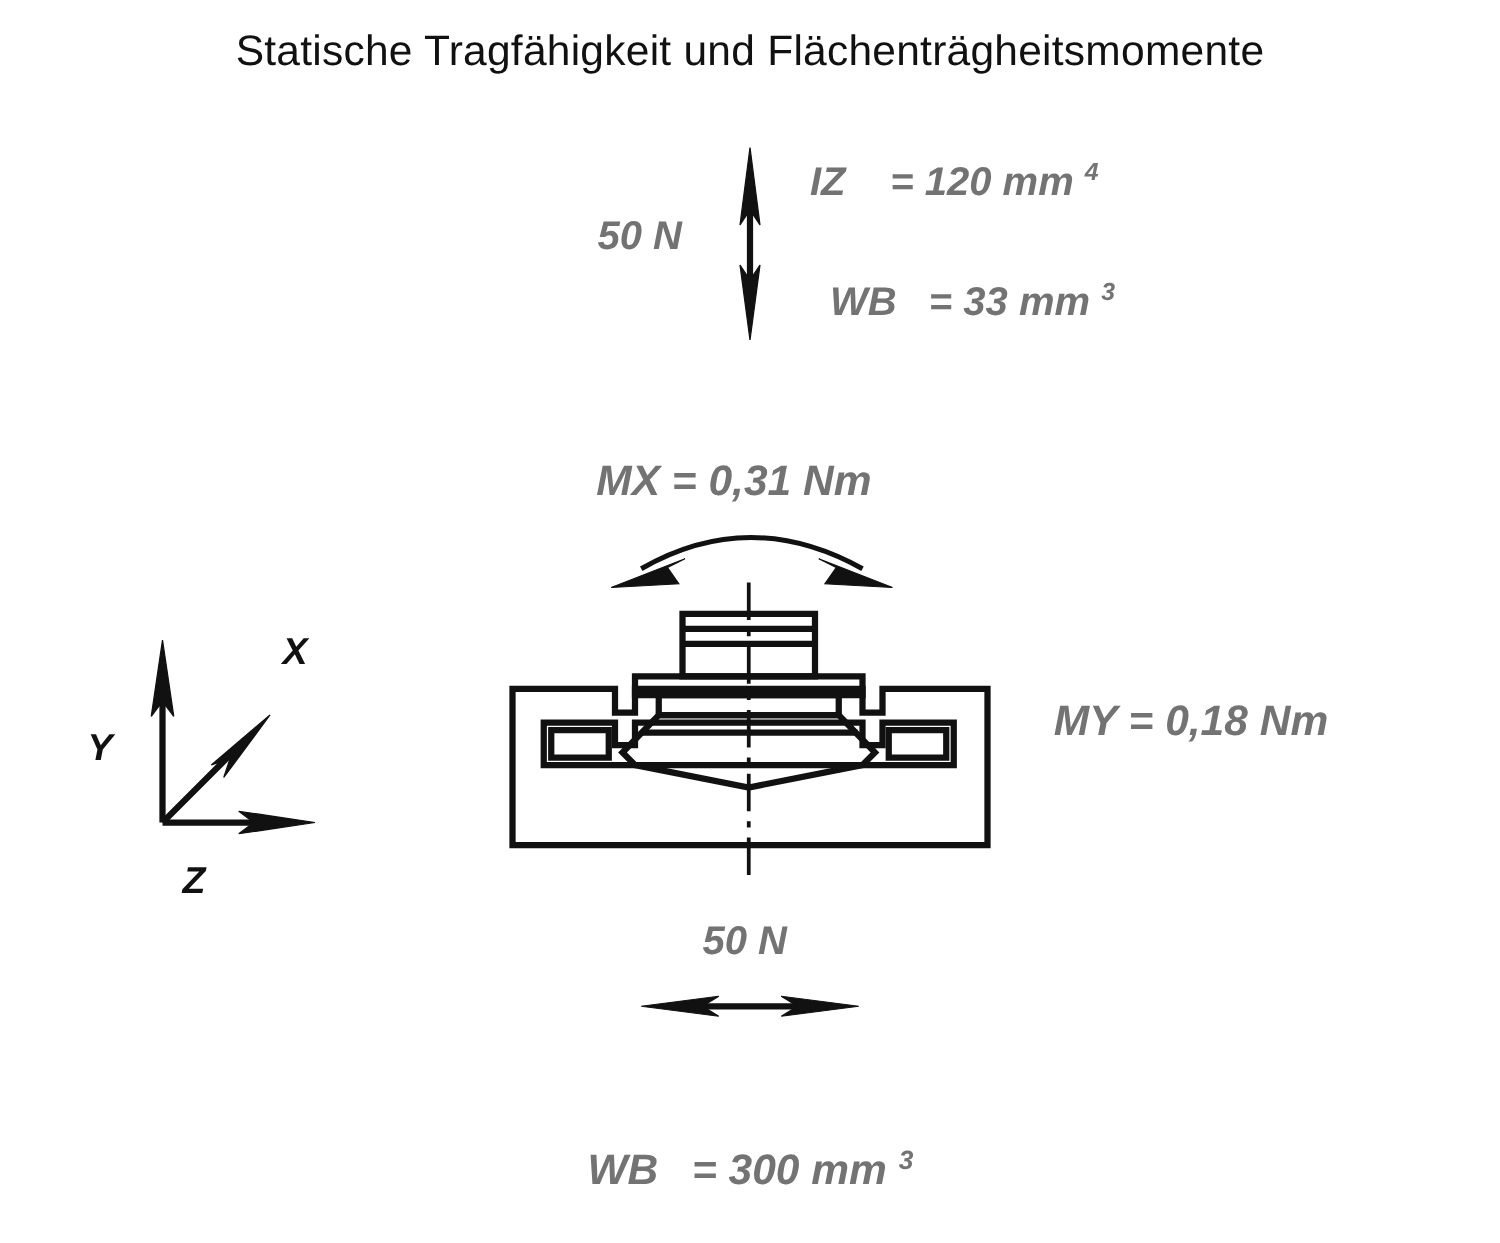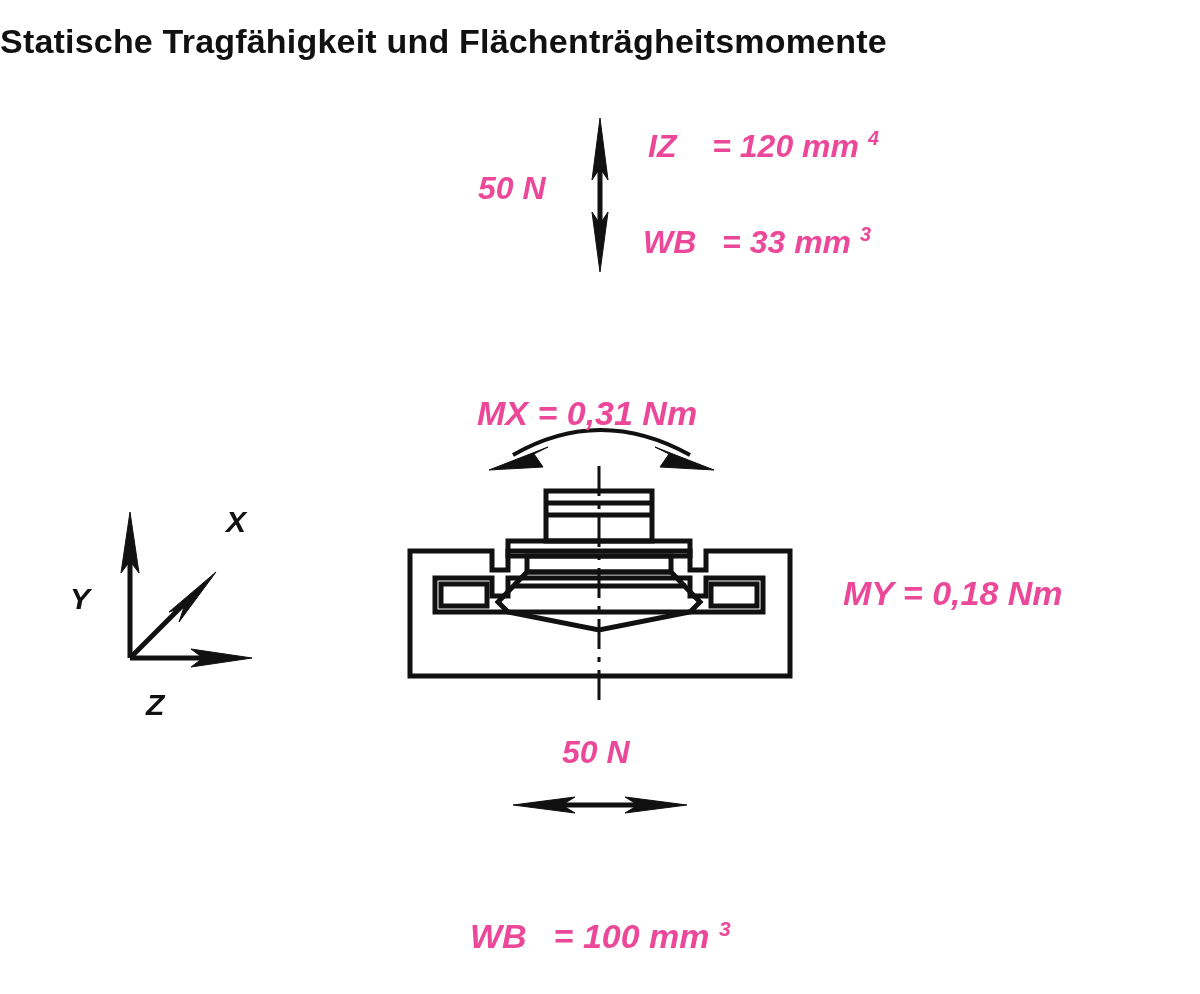--- a/index.html
+++ b/index.html
@@ -14,31 +14,31 @@
     background: #ffffff;
     overflow: hidden;
     font-family: "Liberation Sans", sans-serif;
     color: #111111;
   }
   .title {
     position: absolute;
     left: 0;
     top: 22px;
     width: 1200px;
-    text-align: left;
+    text-align: center;
     font-size: 34px;
-    font-weight: 700;
+    font-weight: 400;
     letter-spacing: 0.2px;
     color: #111111;
   }
   .lbl {
     position: absolute;
     font-style: italic;
     font-weight: 700;
-    color: #ec4899;
+    color: #737373;
     white-space: nowrap;
     line-height: 1;
   }
   .lbl .sup {
     font-size: 0.62em;
     vertical-align: super;
     font-style: italic;
     font-weight: 700;
   }
   .f34 { font-size: 34px; }
@@ -135,35 +135,35 @@
   <div class="lbl f32" style="left:478px; top:172px;">50 N</div>
 
   <div class="lbl f32" style="left:648px; top:129px;">
     <span>IZ</span>
     <span style="display:inline-block;width:18px"></span>
     <span>=</span>
     <span>120 mm</span>
     <span class="sup">4</span>
   </div>
 
-  <div class="lbl f32" style="left:643px; top:225px;">
+  <div class="lbl f32" style="left:664px; top:225px;">
     <span>WB</span>
     <span style="display:inline-block;width:8px"></span>
     <span>=</span>
     <span>33 mm</span>
     <span class="sup">3</span>
   </div>
 
-  <div class="lbl f34" style="left:477px; top:368px;margin-top:28px;">MX  = 0,31 Nm</div>
-  <div class="lbl f34" style="left:843px; top:576px;">MY = 0,18 Nm</div>
+  <div class="lbl f34" style="left:477px; top:368px;">MX  = 0,31 Nm</div>
+  <div class="lbl f34" style="left:843px; top:560px;">MY = 0,18 Nm</div>
 
   <div class="lbl f32" style="left:562px; top:736px;">50 N</div>
 
 
   <div class="lbl f34" style="left:470px; top:918px;">
     <span>WB</span>
     <span style="display:inline-block;width:8px"></span>
     <span>=</span>
-    <span>100 mm</span>
+    <span>300 mm</span>
     <span class="sup">3</span>
   </div>
 
 </div>
 
 </body></html>

